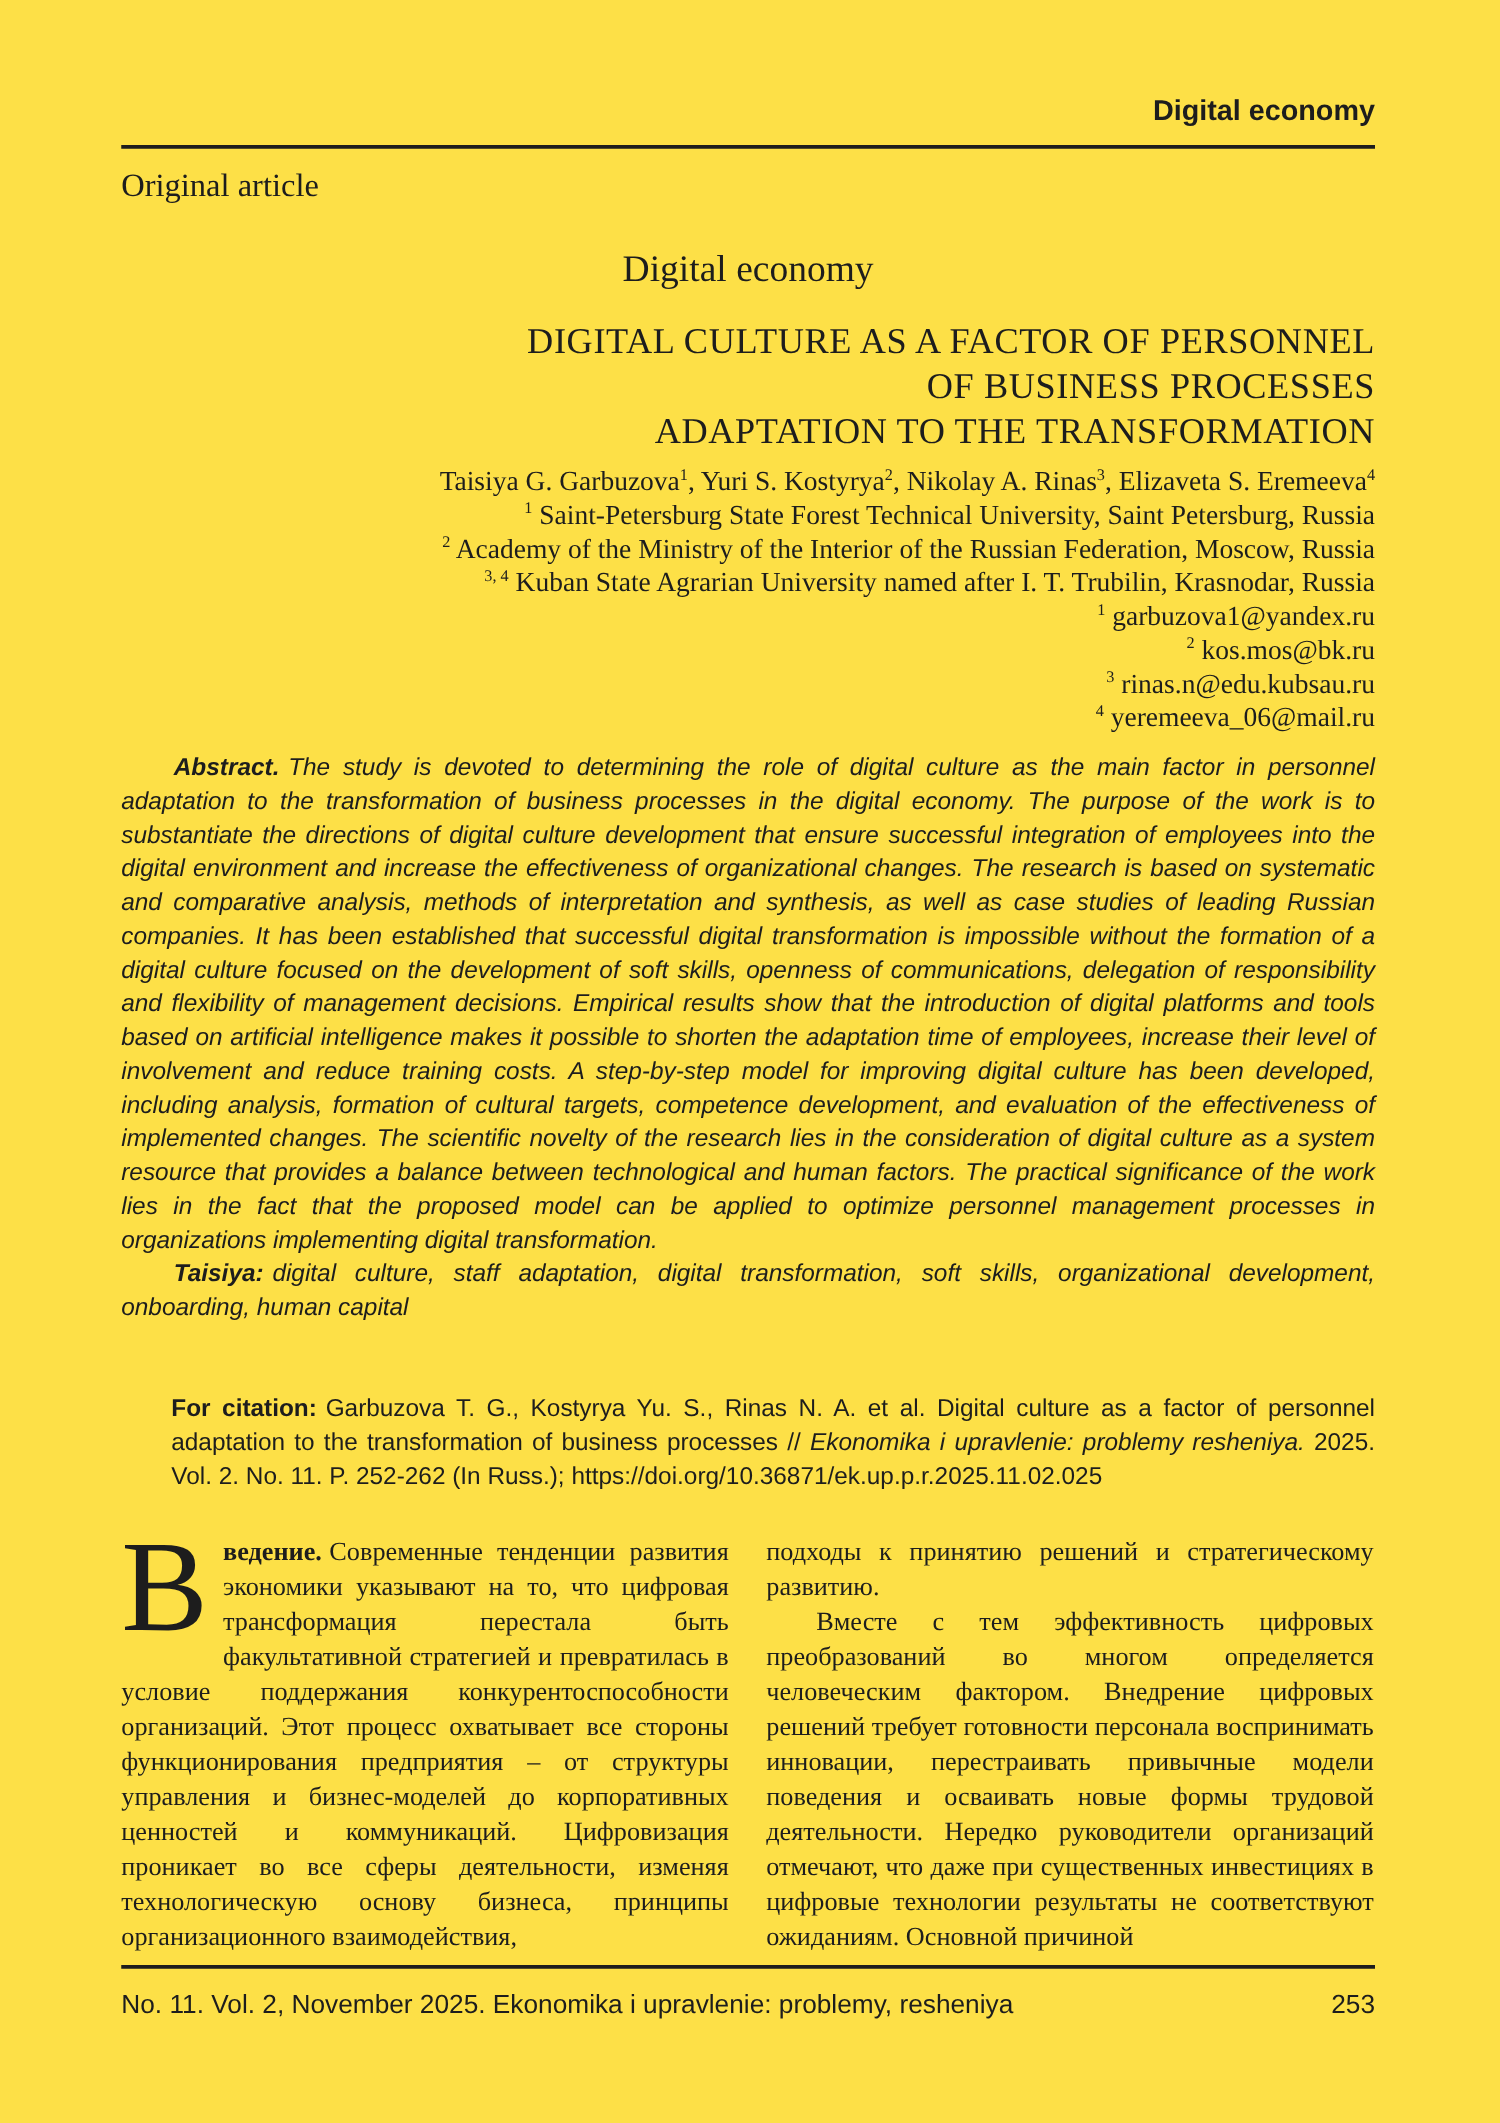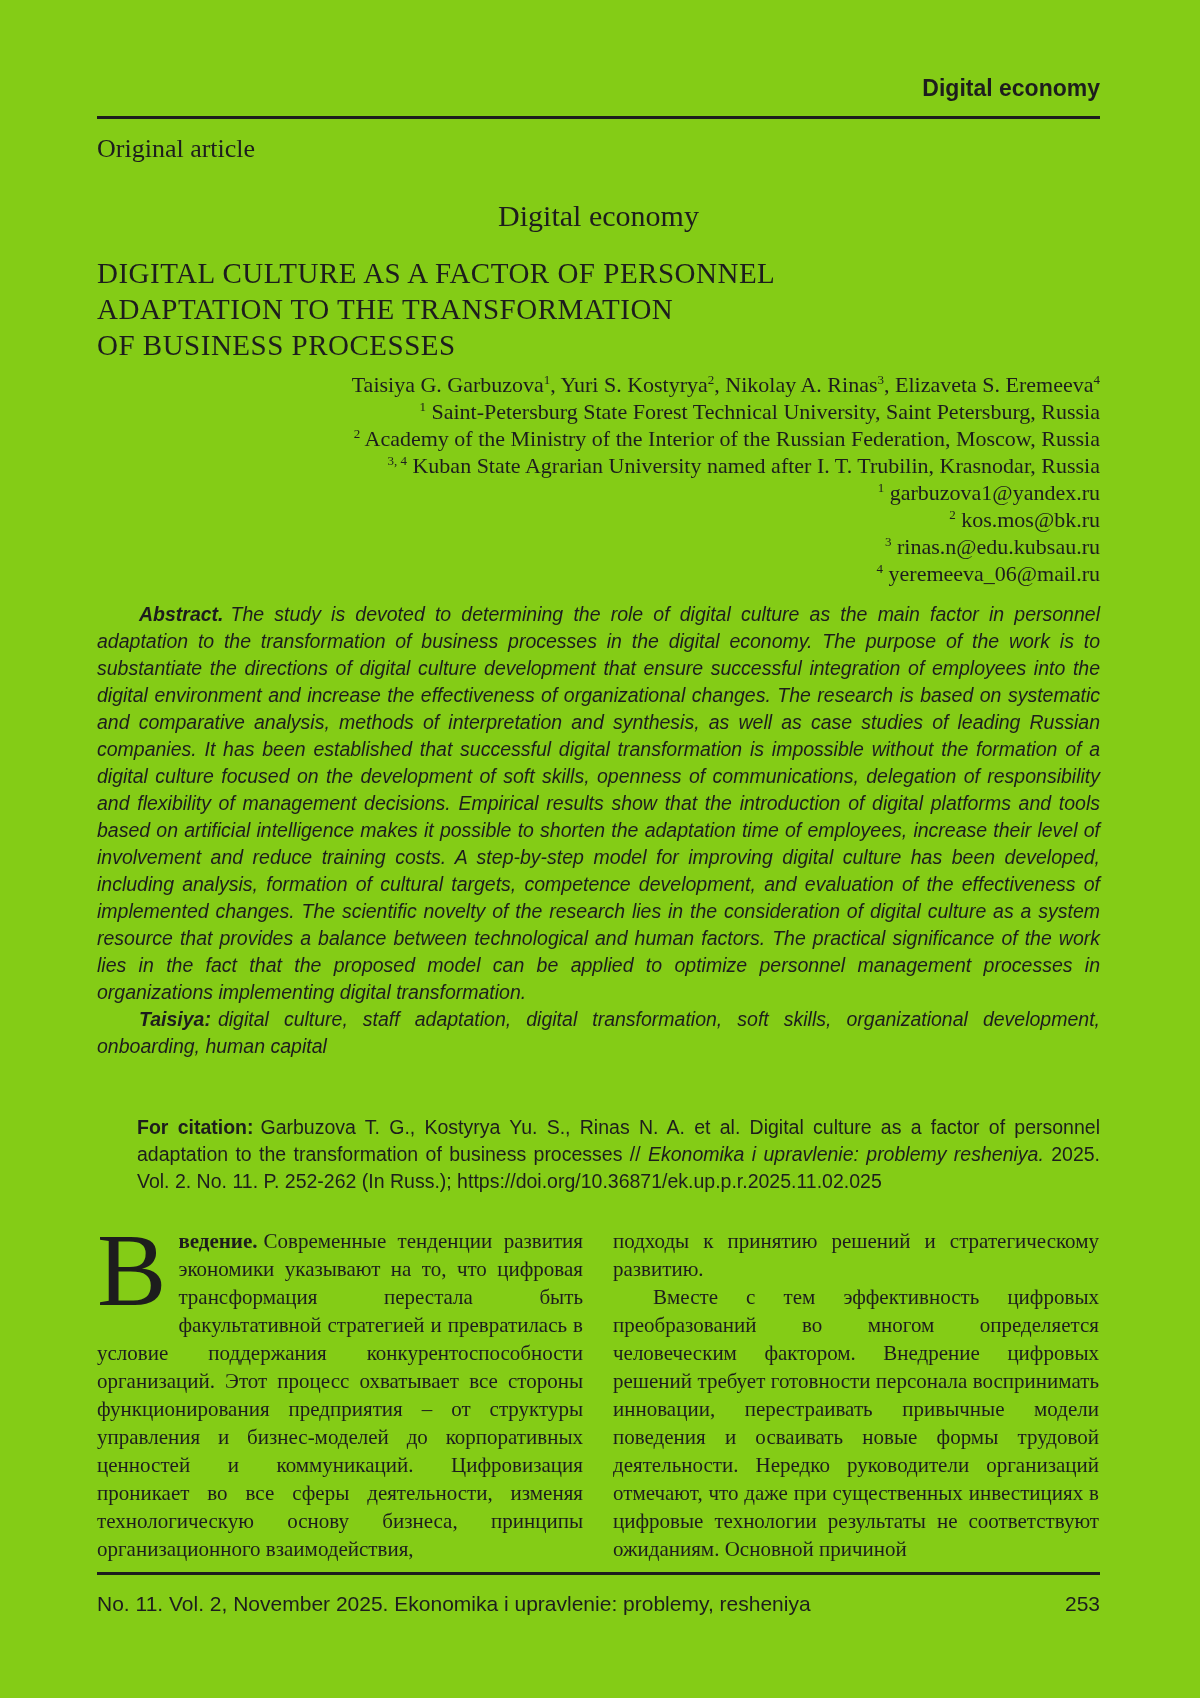--- a/index.html
+++ b/index.html
@@ -1,33 +1,33 @@
 <!DOCTYPE html>
 <html><head>
 <meta charset="utf-8">
 <style>
   html, body { margin:0; padding:0; background:#ffffff; }
   .page {
-    position:relative; width:1200px; height:1698px; background:#84cc16;
+    position:relative; width:1200px; height:1698px; background:#fde047;
     color:#1d1d1d; font-family:"Liberation Serif", serif; overflow:hidden;
   }
   .content { position:absolute; left:97px; top:0; width:1003px; }
 
   .running-head {
     padding-top:76px; text-align:right;
     font-family:"Liberation Sans", sans-serif; font-weight:bold;
     font-size:23px; line-height:24px;
   }
   .header-rule { border-bottom:3px solid #1d1d1d; margin-top:16px; }
 
   .article-type { margin-top:17px; font-size:26px; line-height:26px; }
 
   .section-heading { margin-top:37px; text-align:center; font-size:30px; line-height:34px; }
 
-  .article-title { margin-top:22px; text-align:left; font-size:29px; line-height:36px; letter-spacing:0.5px; }
+  .article-title { margin-top:22px; text-align:right; font-size:29px; line-height:36px; letter-spacing:0.5px; }
 
   .authors { margin-top:8px; text-align:right; font-size:22px; line-height:27px; margin-bottom:0; }
   .center-line { text-align:right; font-size:22px; line-height:27px; }
   sup { font-size:13px; line-height:0; }
 
   .abstract-block {
     margin-top:14px;
     font-family:"Liberation Sans", sans-serif; font-style:italic;
     font-size:19.5px; line-height:27px; text-align:justify;
   }
@@ -71,22 +71,22 @@
 
     <div class="running-head">Digital economy</div>
     <div class="header-rule"></div>
 
     <div class="article-type">Original article</div>
 
     <div class="section-heading">Digital economy</div>
 
     <div class="article-title">
       <div>DIGITAL CULTURE AS A FACTOR OF PERSONNEL</div>
+      <div>OF BUSINESS PROCESSES</div>
       <div>ADAPTATION TO THE TRANSFORMATION</div>
-      <div>OF BUSINESS PROCESSES</div>
     </div>
 
     <div class="authors"><span>Taisiya G. Garbuzova</span><sup>1</sup><span>, </span><span>Yuri S. Kostyrya</span><sup>2</sup><span>, </span><span>Nikolay A. Rinas</span><sup>3</sup><span>, </span><span>Elizaveta S. Eremeeva</span><sup>4</sup></div>
 
     <div class="center-line"><sup>1</sup> <span>Saint-Petersburg State Forest Technical University, Saint Petersburg, Russia</span></div>
     <div class="center-line"><sup>2</sup> <span>Academy of the Ministry of the Interior of the Russian Federation, Moscow, Russia</span></div>
     <div class="center-line"><sup>3, 4</sup> <span>Kuban State Agrarian University named after I. T. Trubilin, Krasnodar, Russia</span></div>
 
     <div class="center-line"><sup>1</sup> <span>garbuzova1@yandex.ru</span></div>
     <div class="center-line"><sup>2</sup> <span>kos.mos@bk.ru</span></div>

